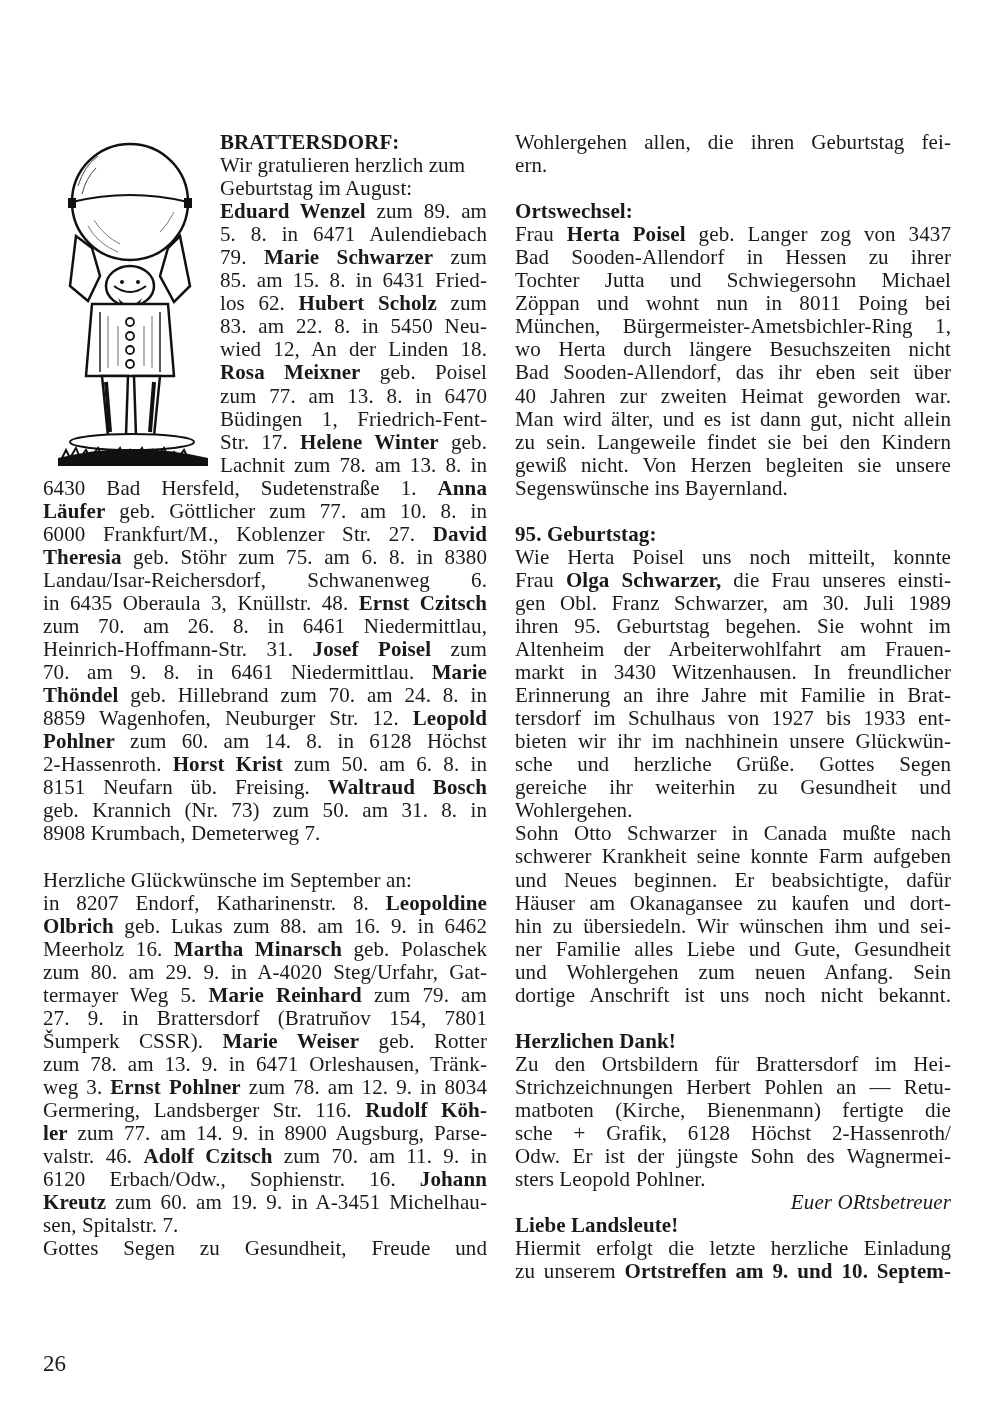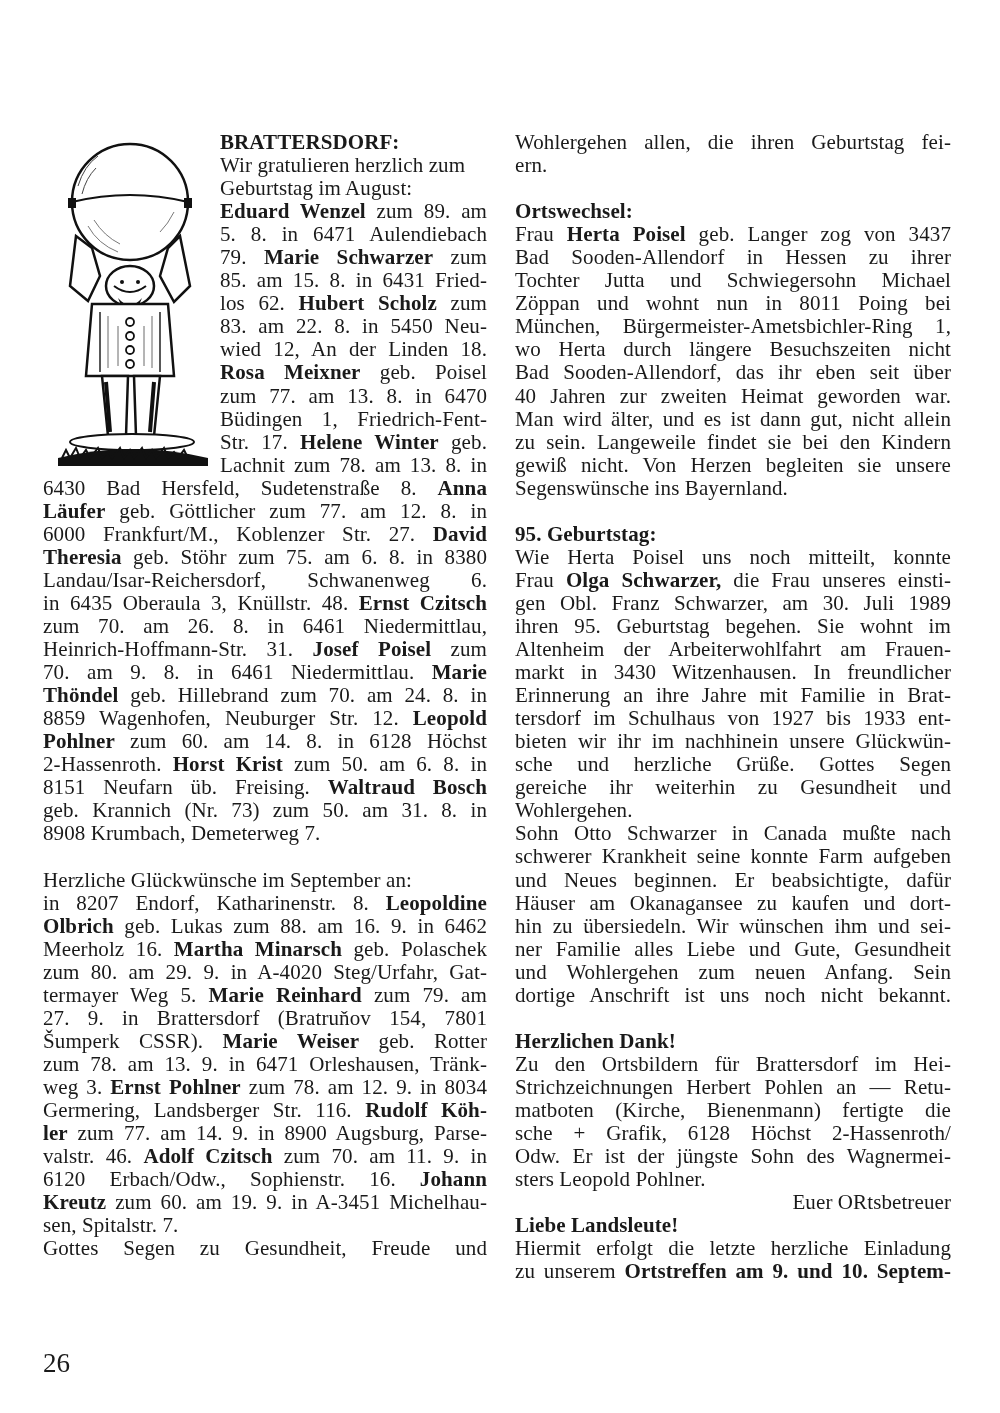--- a/index.html
+++ b/index.html
@@ -10,23 +10,23 @@
   .col-left { left: 43px; top: 131px; width: 444px; }
   .col-right { left: 515px; top: 131px; width: 436px; }
   .line { display: block; height: 23.05px; line-height: 23.05px; font-size: 21px;
           white-space: nowrap; text-align: justify; text-align-last: justify;
           letter-spacing: 0.1px; }
   .line.last { text-align-last: left; }
   .line.right { text-align: right; text-align-last: right; }
   .indent-fig { margin-left: 177px; }
   .gap { display: block; height: 23.05px; }
   b, .b { font-weight: bold; }
-  i, .i { }
+  i, .i { font-style: italic; }
   .figure { position: absolute; left: 48px; top: 136px; width: 170px; height: 340px; }
-  .page-number { position: absolute; left: 43px; top: 1352px; font-size: 27px; line-height: 23px; }
+  .page-number { position: absolute; left: 43px; top: 1352px; font-size: 23px; line-height: 23px; }
 </style>
 </head>
 <body>
 
 <div class="page">
 
   <div class="figure">
     <svg width="170" height="340" viewBox="0 0 170 340" xmlns="http://www.w3.org/2000/svg">
 
       <circle cx="82" cy="66" r="58" fill="#fff" stroke="#111" stroke-width="2.5"></circle>
@@ -77,22 +77,22 @@
     <span class="line indent-fig">85. am 15. 8. in 6431 Fried-</span>
     <span class="line indent-fig"><span>los 62. </span><b>Hubert Scholz</b><span> zum</span></span>
     <span class="line indent-fig">83. am 22. 8. in 5450 Neu-</span>
     <span class="line indent-fig">wied 12, An der Linden 18.</span>
     <span class="line indent-fig"><b>Rosa Meixner</b><span> geb. Poisel</span></span>
     <span class="line indent-fig">zum 77. am 13. 8. in 6470</span>
     <span class="line indent-fig">Büdingen 1, Friedrich-Fent-</span>
     <span class="line indent-fig"><span>Str. 17. </span><b>Helene Winter</b><span> geb.</span></span>
     <span class="line indent-fig">Lachnit zum 78. am 13. 8. in</span>
 
-    <span class="line"><span>6430 Bad Hersfeld, Sudetenstraße 8. </span><b>Anna</b></span>
-    <span class="line"><b>Läufer</b><span> geb. Göttlicher zum 77. am 12. 8. in</span></span>
+    <span class="line"><span>6430 Bad Hersfeld, Sudetenstraße 1. </span><b>Anna</b></span>
+    <span class="line"><b>Läufer</b><span> geb. Göttlicher zum 77. am 10. 8. in</span></span>
     <span class="line"><span>6000 Frankfurt/M., Koblenzer Str. 27. </span><b>David</b></span>
     <span class="line"><b>Theresia</b><span> geb. Stöhr zum 75. am 6. 8. in 8380</span></span>
     <span class="line">Landau/Isar-Reichersdorf, Schwanenweg 6.</span>
     <span class="line"><span>in 6435 Oberaula 3, Knüllstr. 48. </span><b>Ernst Czitsch</b></span>
     <span class="line">zum 70. am 26. 8. in 6461 Niedermittlau,</span>
     <span class="line"><span>Heinrich-Hoffmann-Str. 31. </span><b>Josef Poisel</b><span> zum</span></span>
     <span class="line"><span>70. am 9. 8. in 6461 Niedermittlau. </span><b>Marie</b></span>
     <span class="line"><b>Thöndel</b><span> geb. Hillebrand zum 70. am 24. 8. in</span></span>
     <span class="line"><span>8859 Wagenhofen, Neuburger Str. 12. </span><b>Leopold</b></span>
     <span class="line"><b>Pohlner</b><span> zum 60. am 14. 8. in 6128 Höchst</span></span>

